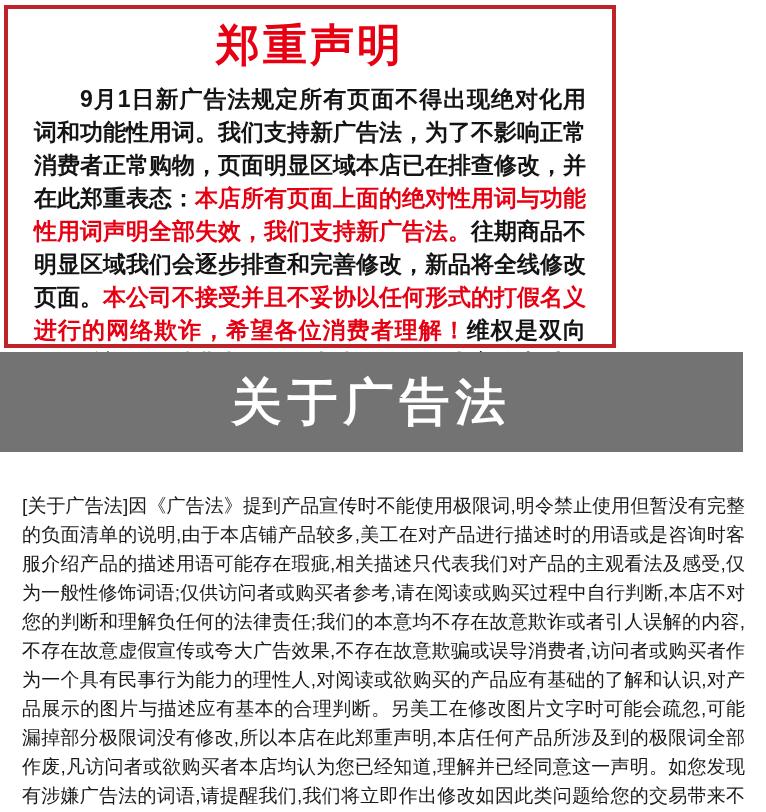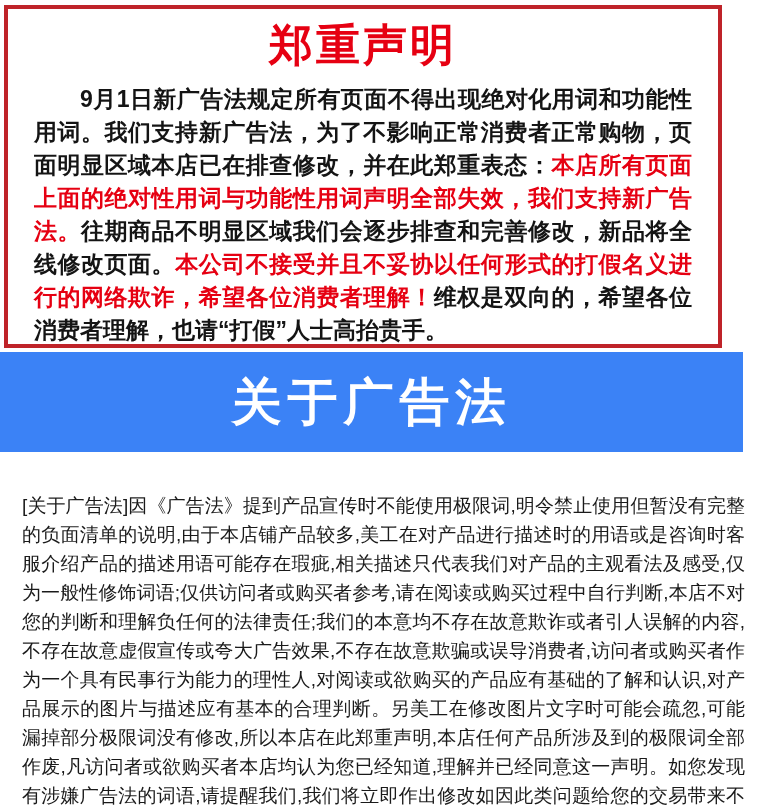--- a/index.html
+++ b/index.html
@@ -12,21 +12,21 @@
     height: 812px;
     position: relative;
     font-family: "Liberation Sans", "DejaVu Sans", sans-serif;
     overflow: hidden;
   }
   
   .decl-box {
     position: absolute;
     left: 4px;
     top: 5px;
-    width: 718px;
+    width: 612px;
     height: 343px;
     border: 4px solid #bf2329;
     box-sizing: border-box;
     background: #ffffff;
   }
   .decl-title {
     margin-top: 12px;
     text-align: center;
     font-size: 44px;
     line-height: 48px;
@@ -54,21 +54,21 @@
     line-height: 31px;
     letter-spacing: 1px;
   }
   
   .ad-law-band {
     position: absolute;
     left: 0;
     top: 352px;
     width: 743px;
     height: 100px;
-    background: #3b82f6;
+    background: #737373;
     display: flex;
     align-items: center;
     justify-content: center;
   }
   .band-title {
     color: #ffffff;
     font-size: 50px;
     font-weight: 800;
     letter-spacing: 6px;
   }

